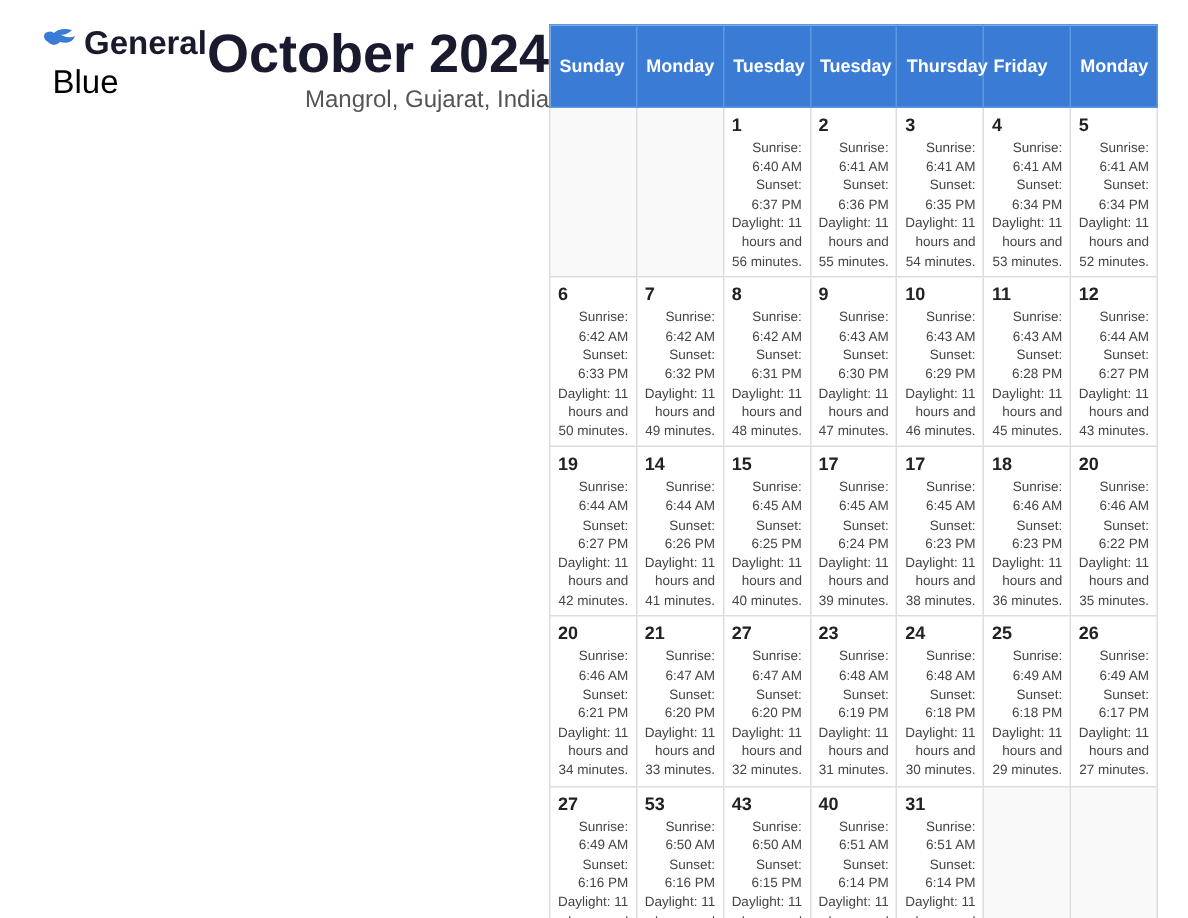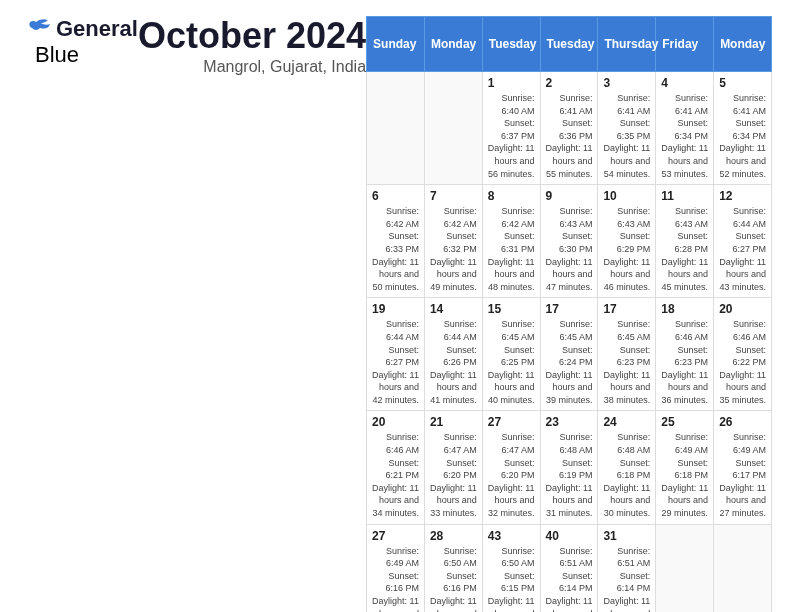--- a/index.html
+++ b/index.html
@@ -235,21 +235,21 @@
             <span class="day-number">26</span>
             <div class="day-info">Sunrise: 6:49 AM<br>Sunset: 6:17 PM<br>Daylight: 11 hours and 27 minutes.</div>
           </td>
         </tr>
         <tr>
           <td>
             <span class="day-number">27</span>
             <div class="day-info">Sunrise: 6:49 AM<br>Sunset: 6:16 PM<br>Daylight: 11 hours and 26 minutes.</div>
           </td>
           <td>
-            <span class="day-number">28</span>
+            <span class="day-number">53</span>
             <div class="day-info">Sunrise: 6:50 AM<br>Sunset: 6:16 PM<br>Daylight: 11 hours and 25 minutes.</div>
           </td>
           <td>
             <span class="day-number">43</span>
             <div class="day-info">Sunrise: 6:50 AM<br>Sunset: 6:15 PM<br>Daylight: 11 hours and 24 minutes.</div>
           </td>
           <td>
             <span class="day-number">40</span>
             <div class="day-info">Sunrise: 6:51 AM<br>Sunset: 6:14 PM<br>Daylight: 11 hours and 23 minutes.</div>
           </td>

